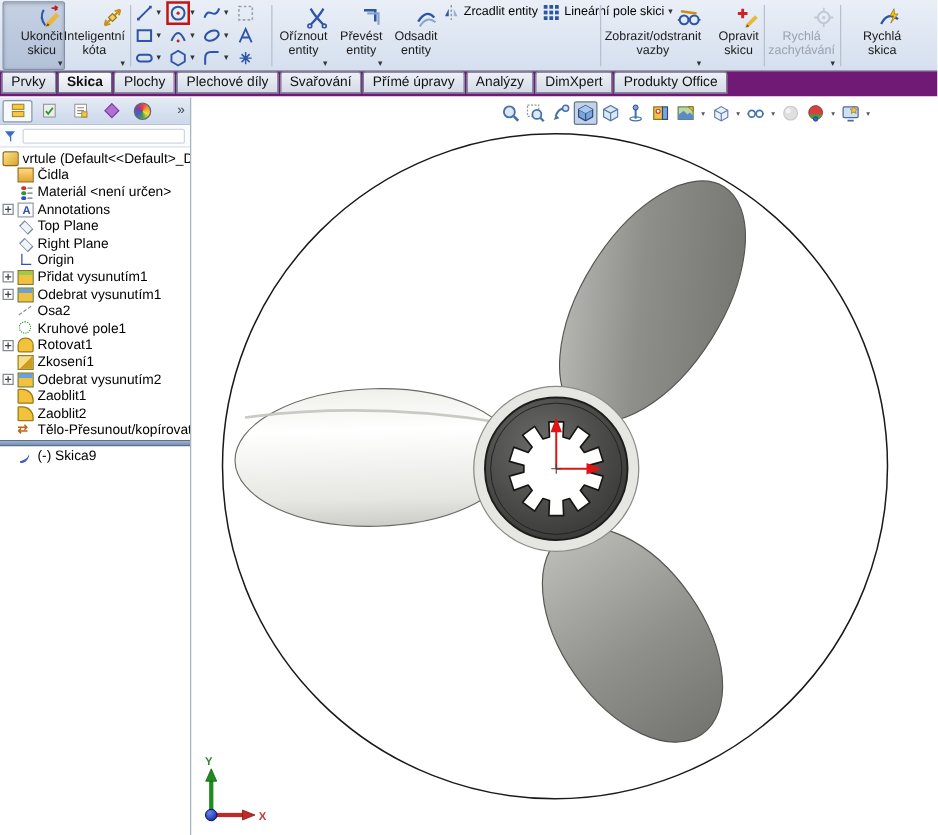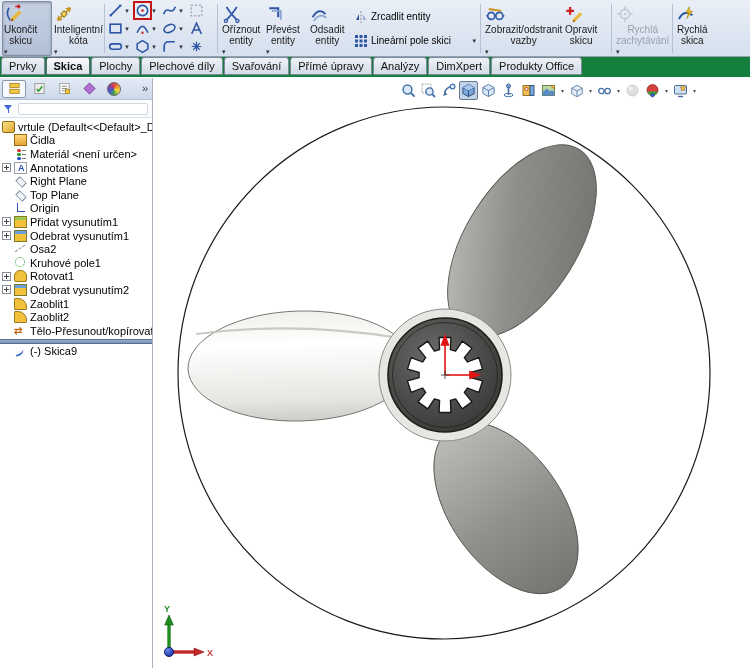--- a/index.html
+++ b/index.html
@@ -2,40 +2,40 @@
 <html><head>
 <meta charset="utf-8">
 <style>
   html,body{margin:0;padding:0}
   body{width:750px;height:668px;position:relative;overflow:hidden;background:#fff;
        font-family:"Liberation Sans", sans-serif;-webkit-font-smoothing:antialiased}
   
   .ribbon{height:57px;box-sizing:border-box;border-bottom:1px solid #93a0b0;
           background:linear-gradient(#eaeff7,#d5dfee);display:flex;align-items:stretch;padding:1px 2px 0}
   .vsep{width:1px;background:#b5c0d0;margin:3px 2px}
-  .bigbtn,.midbtn{display:flex;flex-direction:column;align-items:flex-start;text-align:center;
+  .bigbtn,.midbtn{display:flex;flex-direction:column;align-items:flex-end;text-align:center;
           font-size:10px;line-height:11px;color:#1a1a1a;padding:2px 1px 0;border:1px solid transparent;border-radius:2px;box-sizing:border-box}
   .bigbtn{width:50px}.midbtn{width:44px}
   .bigbtn.pressed{background:linear-gradient(#c6d1e3,#b3c1d8);border-color:#8090a8;box-shadow:inset 0 1px 3px rgba(0,0,0,.25)}
   .bicon{height:20px;display:flex;align-items:center;justify-content:center}
   .btext{flex:1}
   .disabled{color:#9aa2ae}
   .disabled svg{opacity:.45}
   .dd{height:7px;display:flex;align-items:center;justify-content:center}
   .dd::after{content:"\25BE";font-size:7px;color:#333;line-height:5px}
   .sgrid{display:grid;grid-template-columns:repeat(4,27px);grid-template-rows:repeat(3,18px);align-content:center}
   .gcell{display:flex;align-items:center;padding-left:1px}
   .gihl{outline:2px solid #c41414;outline-offset:0px}
   .gcell .dd{width:8px}
-  .stack{display:flex;flex-direction:column;justify-content:space-evenly;width:126px;font-size:10px}
+  .stack{display:flex;flex-direction:row;justify-content:space-evenly;width:126px;font-size:10px}
   .srow{display:flex;align-items:center;gap:3px;height:17px;padding:0 2px;white-space:nowrap}
   .srow .dd{margin-left:auto}
   .wide{width:80px}
   
-  .tabbar{height:20px;display:flex;align-items:flex-start;background:#15803d;padding-left:1px}
+  .tabbar{height:20px;display:flex;align-items:flex-start;background:#701a75;padding-left:1px}
   .tab{height:18px;box-sizing:border-box;padding:2px 7px 0;border:1px solid #7e8b9c;border-radius:3px 3px 0 0;
        background:linear-gradient(#eef1f6,#d3dbe7);font-size:11px;margin-right:1px;color:#111;white-space:nowrap}
   .tab.active{background:linear-gradient(#fbfbfc,#dde2ea);font-weight:bold;border-color:#5f6c7e}
   
   .main{position:absolute;left:0;top:78px;right:0;bottom:0;background:#fff}
   svg.viewport{position:absolute;left:0;top:0}
   .hud{position:absolute;left:399px;top:3px;display:flex;align-items:center;gap:1px;z-index:3}
   .hicon{width:17px;height:17px;display:flex;align-items:center;justify-content:center;border:1px solid transparent;border-radius:2px}
   .hicon.pressed{background:#c2d2e8;border-color:#66798f}
   .hdd{width:7px;display:flex;justify-content:center}
@@ -532,26 +532,26 @@
           <span class="tlabel">Materiál &lt;není určen&gt;</span>
         </div>
       <div class="trow">
           <span class="plus"></span>
           <span class="tico t-ann"></span>
           <span class="tlabel">Annotations</span>
         </div>
       <div class="trow">
           <span class="nop"></span>
           <span class="tico t-plane"></span>
+          <span class="tlabel">Top Plane</span>
+        </div>
+      <div class="trow">
+          <span class="nop"></span>
+          <span class="tico t-plane"></span>
           <span class="tlabel">Right Plane</span>
-        </div>
-      <div class="trow">
-          <span class="nop"></span>
-          <span class="tico t-plane"></span>
-          <span class="tlabel">Top Plane</span>
         </div>
       <div class="trow">
           <span class="nop"></span>
           <span class="tico t-origin"></span>
           <span class="tlabel">Origin</span>
         </div>
       <div class="trow">
           <span class="plus"></span>
           <span class="tico t-boss"></span>
           <span class="tlabel">Přidat vysunutím1</span>
@@ -570,20 +570,25 @@
           <span class="nop"></span>
           <span class="tico t-cpat"></span>
           <span class="tlabel">Kruhové pole1</span>
         </div>
       <div class="trow">
           <span class="plus"></span>
           <span class="tico t-rev"></span>
           <span class="tlabel">Rotovat1</span>
         </div>
       <div class="trow">
+          <span class="nop"></span>
+          <span class="tico t-chamfer"></span>
+          <span class="tlabel">Zkosení1</span>
+        </div>
+      <div class="trow">
           <span class="plus"></span>
           <span class="tico t-cut"></span>
           <span class="tlabel">Odebrat vysunutím2</span>
         </div>
       <div class="trow">
           <span class="nop"></span>
           <span class="tico t-fillet"></span>
           <span class="tlabel">Zaoblit1</span>
         </div>
       <div class="trow">

